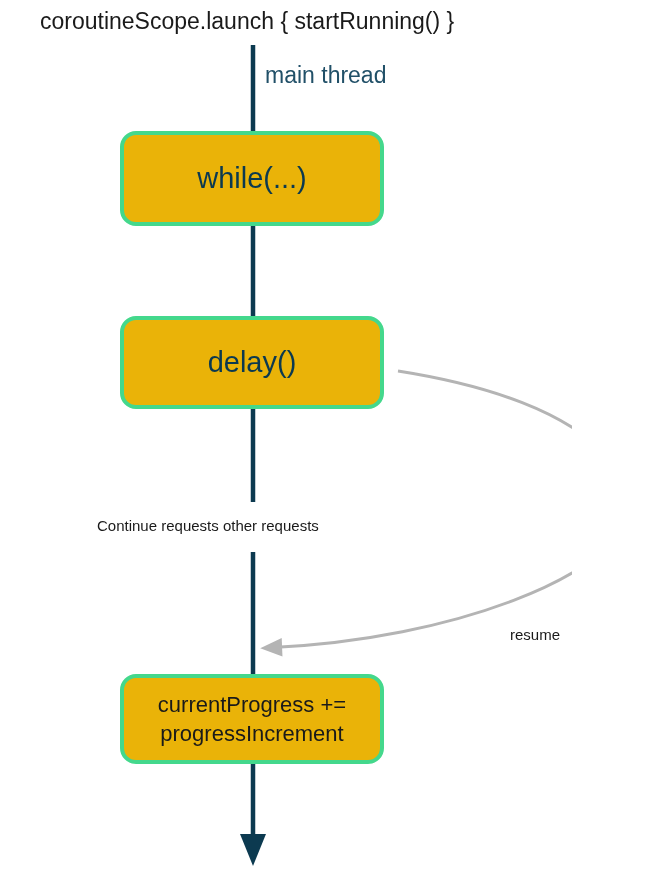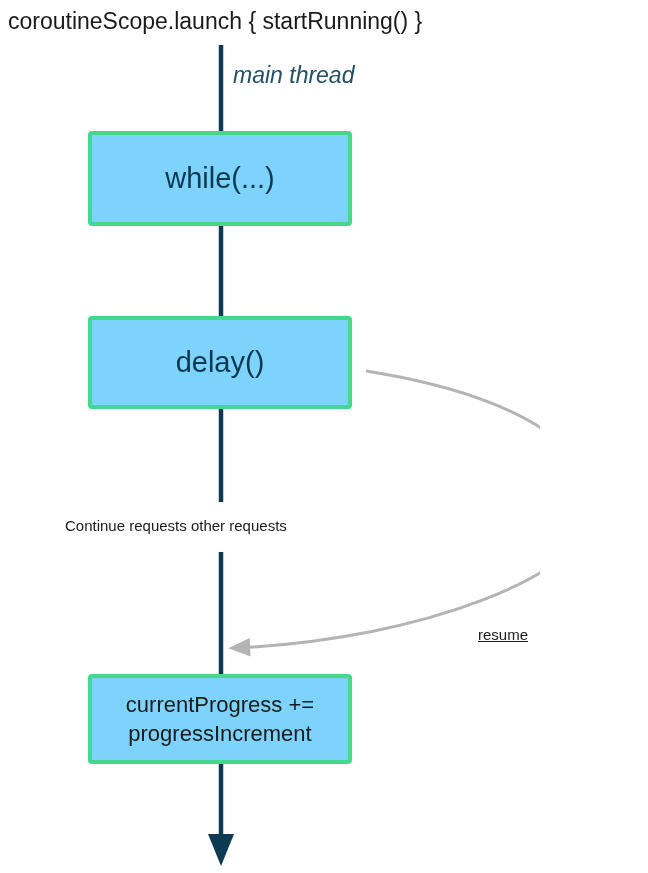--- a/index.html
+++ b/index.html
@@ -12,45 +12,45 @@
   }
   * { margin: 0; padding: 0; box-sizing: border-box; }
   html, body { background: #ffffff; }
   body { font-family: "Liberation Sans", sans-serif; }
   .canvas {
     position: relative;
     width: 540px;
     height: 873px;
     background: #ffffff;
     overflow: hidden;
+    margin-left: 32px;
   }
   .layer {
     position: absolute;
     left: 0; top: 0;
     pointer-events: none;
   }
   .txt { position: absolute; white-space: nowrap; }
   .title {
     left: 8px; top: 8px;
     font-size: 23px;
     color: var(--text-dark);
   }
   .main-thread {
     left: 233px; top: 62px;
     font-size: 23px;
     color: var(--thread-label);
-    font-style: italic;
   }
   .flow-box {
     position: absolute;
     left: 88px;
     width: 264px;
     border: 4px solid var(--box-border-green);
-    border-radius: 4px;
-    background: #7dd3fc;
+    border-radius: 16px;
+    background: #eab308;
     display: flex;
     align-items: center;
     justify-content: center;
     text-align: center;
     color: var(--box-text-navy);
   }
   .box-while  { top: 131px; height: 95px; font-size: 29px; }
   .box-delay  { top: 316px; height: 93px; font-size: 29px; }
   .box-progress {
     top: 674px; height: 90px;
@@ -66,21 +66,20 @@
   }
   .suspend-label {
     left: 527px; top: 483px;
     font-size: 29px;
     color: var(--text-dark);
   }
   .resume-label {
     left: 478px; top: 626px;
     font-size: 15px;
     color: var(--text-dark);
-    text-decoration: underline;
   }
   .teal-stroke { stroke: var(--thread-line); }
   .teal-fill   { fill: var(--thread-line); }
   .gray-stroke { stroke: var(--arrow-gray); }
   .gray-fill   { fill: var(--arrow-gray); }
 </style>
 </head>
 <body>
 
 <div class="canvas">

